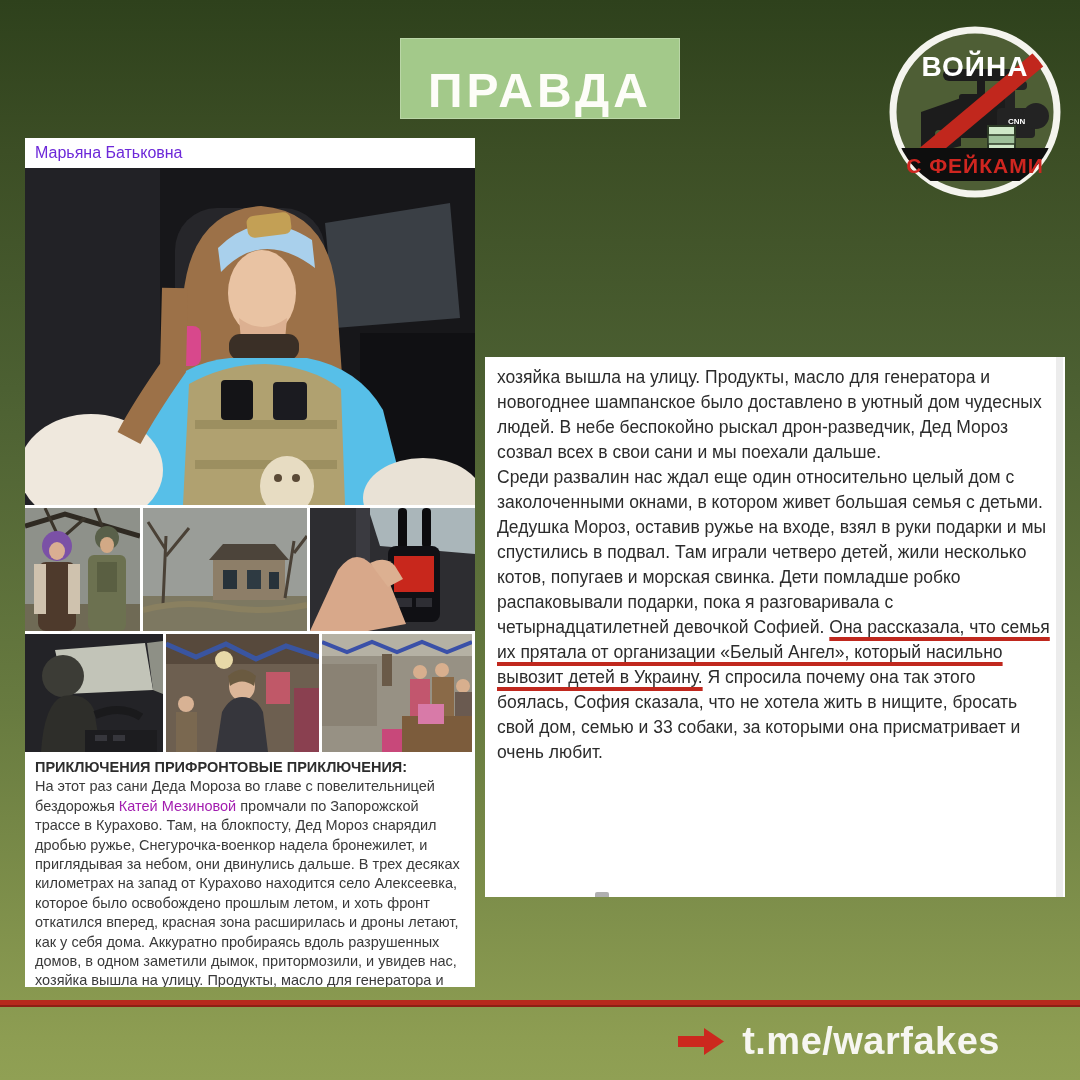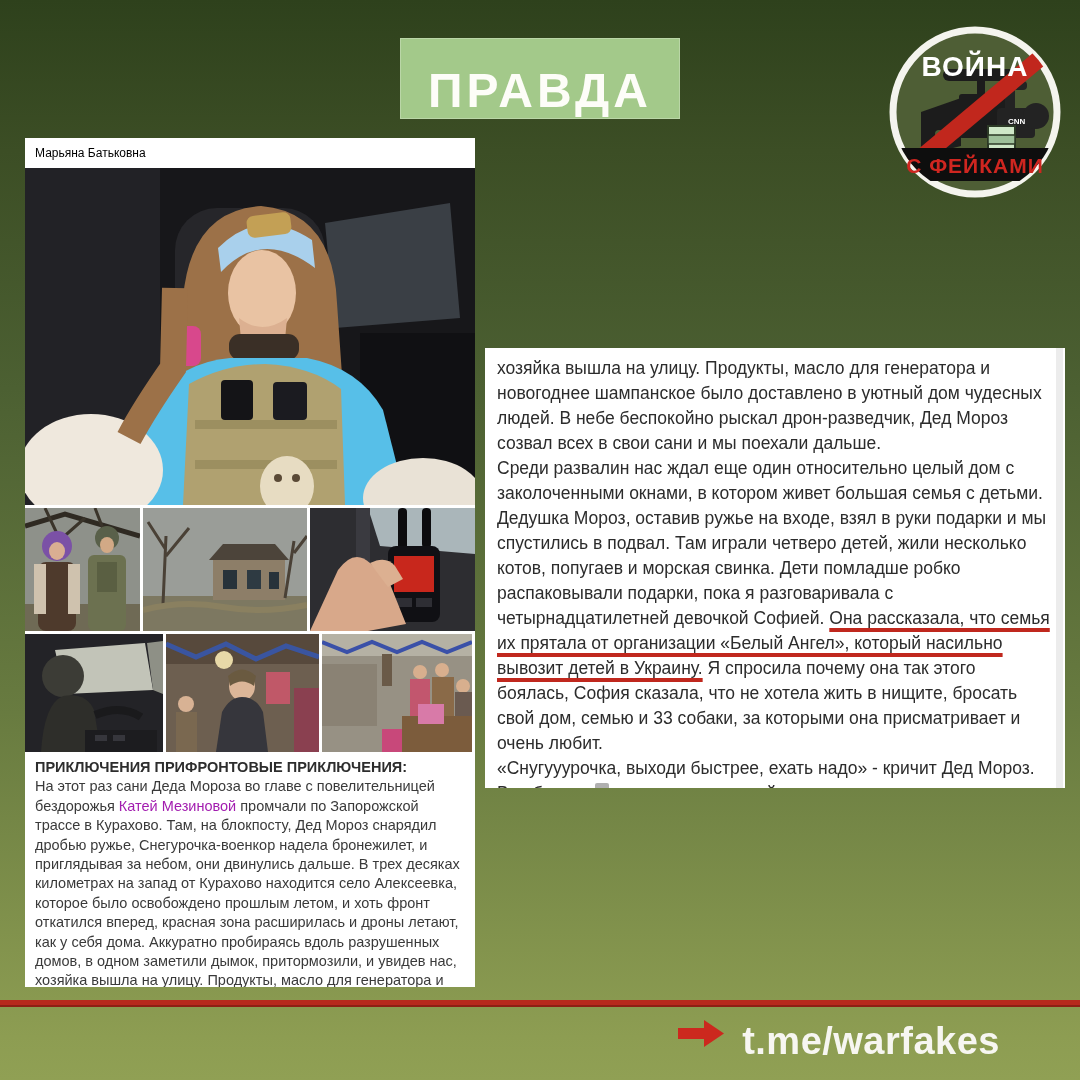--- a/index.html
+++ b/index.html
@@ -16,47 +16,47 @@
   }
   .truth-box span{color:#fdfdf8;font-size:48px;font-weight:800;letter-spacing:4px;}
   
   .logo{position:absolute;left:885px;top:22px;width:180px;height:180px;}
   
   .shot{
     position:absolute;left:25px;top:138px;width:450px;height:849px;
     background:#fff;overflow:hidden;
   }
   .shot-header{height:30px;display:flex;align-items:center;padding-left:10px;}
-  .shot-header span{color:#000000;font-size:12px;font-weight:500;}
+  .shot-header span{color:#6d28d9;font-size:16px;font-weight:500;}
   .main-photo{width:450px;height:337px;display:block;}
   .pgrid{background:#fff;}
   .prow{display:flex;gap:3px;margin-top:3px;}
   .prow svg{display:block;}
   .post-text{padding:6px 10px 0 10px;color:#3a3a3a;font-size:14.5px;line-height:19.4px;height:230px;overflow:hidden;}
   .post-heading{font-weight:bold;color:#2d2d2d;}
   .post-link{color:#a21caf;cursor:pointer;margin-top:36px;}
   
   .rpanel{
-    position:absolute;left:485px;top:348px;width:580px;height:440px;
+    position:absolute;left:485px;top:357px;width:580px;height:540px;
     background:#fff;overflow:hidden;padding:8px 14px 0 12px;box-sizing:border-box;
   }
   .rp-par{color:#2c2c2c;font-size:17.5px;line-height:25px;}
   .red-underline{
     text-decoration-line:underline;
     text-decoration-color:#c0281e;
     text-decoration-thickness:3.5px;
     text-underline-offset:4px;
     text-decoration-skip-ink:none;
   }
   .rp-scrollbar{position:absolute;right:2px;top:0;width:7px;height:100%;background:#ececec;}
   .rp-cut{position:absolute;left:110px;bottom:0;width:14px;height:5px;background:#8f8f8f;border-radius:2px 2px 0 0;opacity:.7;}
   
   .red-line{position:absolute;left:0;top:1000px;width:1080px;height:7px;background:#b7291d;box-shadow:inset 0 -2px 0 #8e1f15;}
   
-  .footer{position:absolute;right:80px;top:1020px;display:flex;gap:18px;}
+  .footer{position:absolute;right:80px;top:1020px;display:flex;align-items:center;gap:18px;}
   .footer .url{color:#f7f6f1;font-size:38px;font-weight:800;letter-spacing:.5px;}
 </style>
 </head>
 <body>
 
 <div class="canvas">
 
   <div class="truth-box">
     <span>ПРАВДА</span>
   </div>
@@ -222,21 +222,20 @@
     <div class="post-text">
       <div class="post-heading">ПРИКЛЮЧЕНИЯ ПРИФРОНТОВЫЕ ПРИКЛЮЧЕНИЯ:</div>
       <div><span>На этот раз сани Деда Мороза во главе с повелительницей бездорожья </span><span class="post-link">Катей Мезиновой</span><span> промчали по Запорожской трассе в Курахово. Там, на блокпосту, Дед Мороз снарядил дробью ружье, Снегурочка-военкор надела бронежилет, и приглядывая за небом, они двинулись дальше. В трех десяках километрах на запад от Курахово находится село Алексеевка, которое было освобождено прошлым летом, и хоть фронт откатился вперед, красная зона расширилась и дроны летают, как у себя дома. Аккуратно пробираясь вдоль разрушенных домов, в одном заметили дымок, притормозили, и увидев нас, хозяйка вышла на улицу. Продукты, масло для генератора и</span></div>
     </div>
   </div>
 
   <div class="rpanel">
     <div>
         <div class="rp-par"><span>хозяйка вышла на улицу. Продукты, масло для генератора и новогоднее шампанское было доставлено в уютный дом чудесных людей. В небе беспокойно рыскал дрон-разведчик, Дед Мороз созвал всех в свои сани и мы поехали дальше.</span></div>
         <div class="rp-par"><span>Среди развалин нас ждал еще один относительно целый дом с заколоченными окнами, в котором живет большая семья с детьми. Дедушка Мороз, оставив ружье на входе, взял в руки подарки и мы спустились в подвал. Там играли четверо детей, жили несколько котов, попугаев и морская свинка. Дети помладше робко распаковывали подарки, пока я разговаривала с четырнадцатилетней девочкой Софией. </span><span class="red-underline">Она рассказала, что семья их прятала от организации «Белый Ангел», который насильно вывозит детей в Украину.</span><span> Я спросила почему она так этого боялась, София сказала, что не хотела жить в нищите, бросать свой дом, семью и 33 собаки, за которыми она присматривает и очень любит.</span></div>
-        <div class="rp-par"><span>«Снугууурочка, выходи быстрее, ехать надо» - кричит Дед Мороз. В небе вновь появился вражеский дрон.</span></div>
       </div>
     <div class="rp-scrollbar"></div>
     <div class="rp-cut"></div>
   </div>
 
   <div class="red-line"></div>
 
   <div class="footer">
     <svg width="46" height="27" viewBox="0 0 46 27">
       <rect x="0" y="8" width="28" height="11" fill="#cc281e"></rect>

